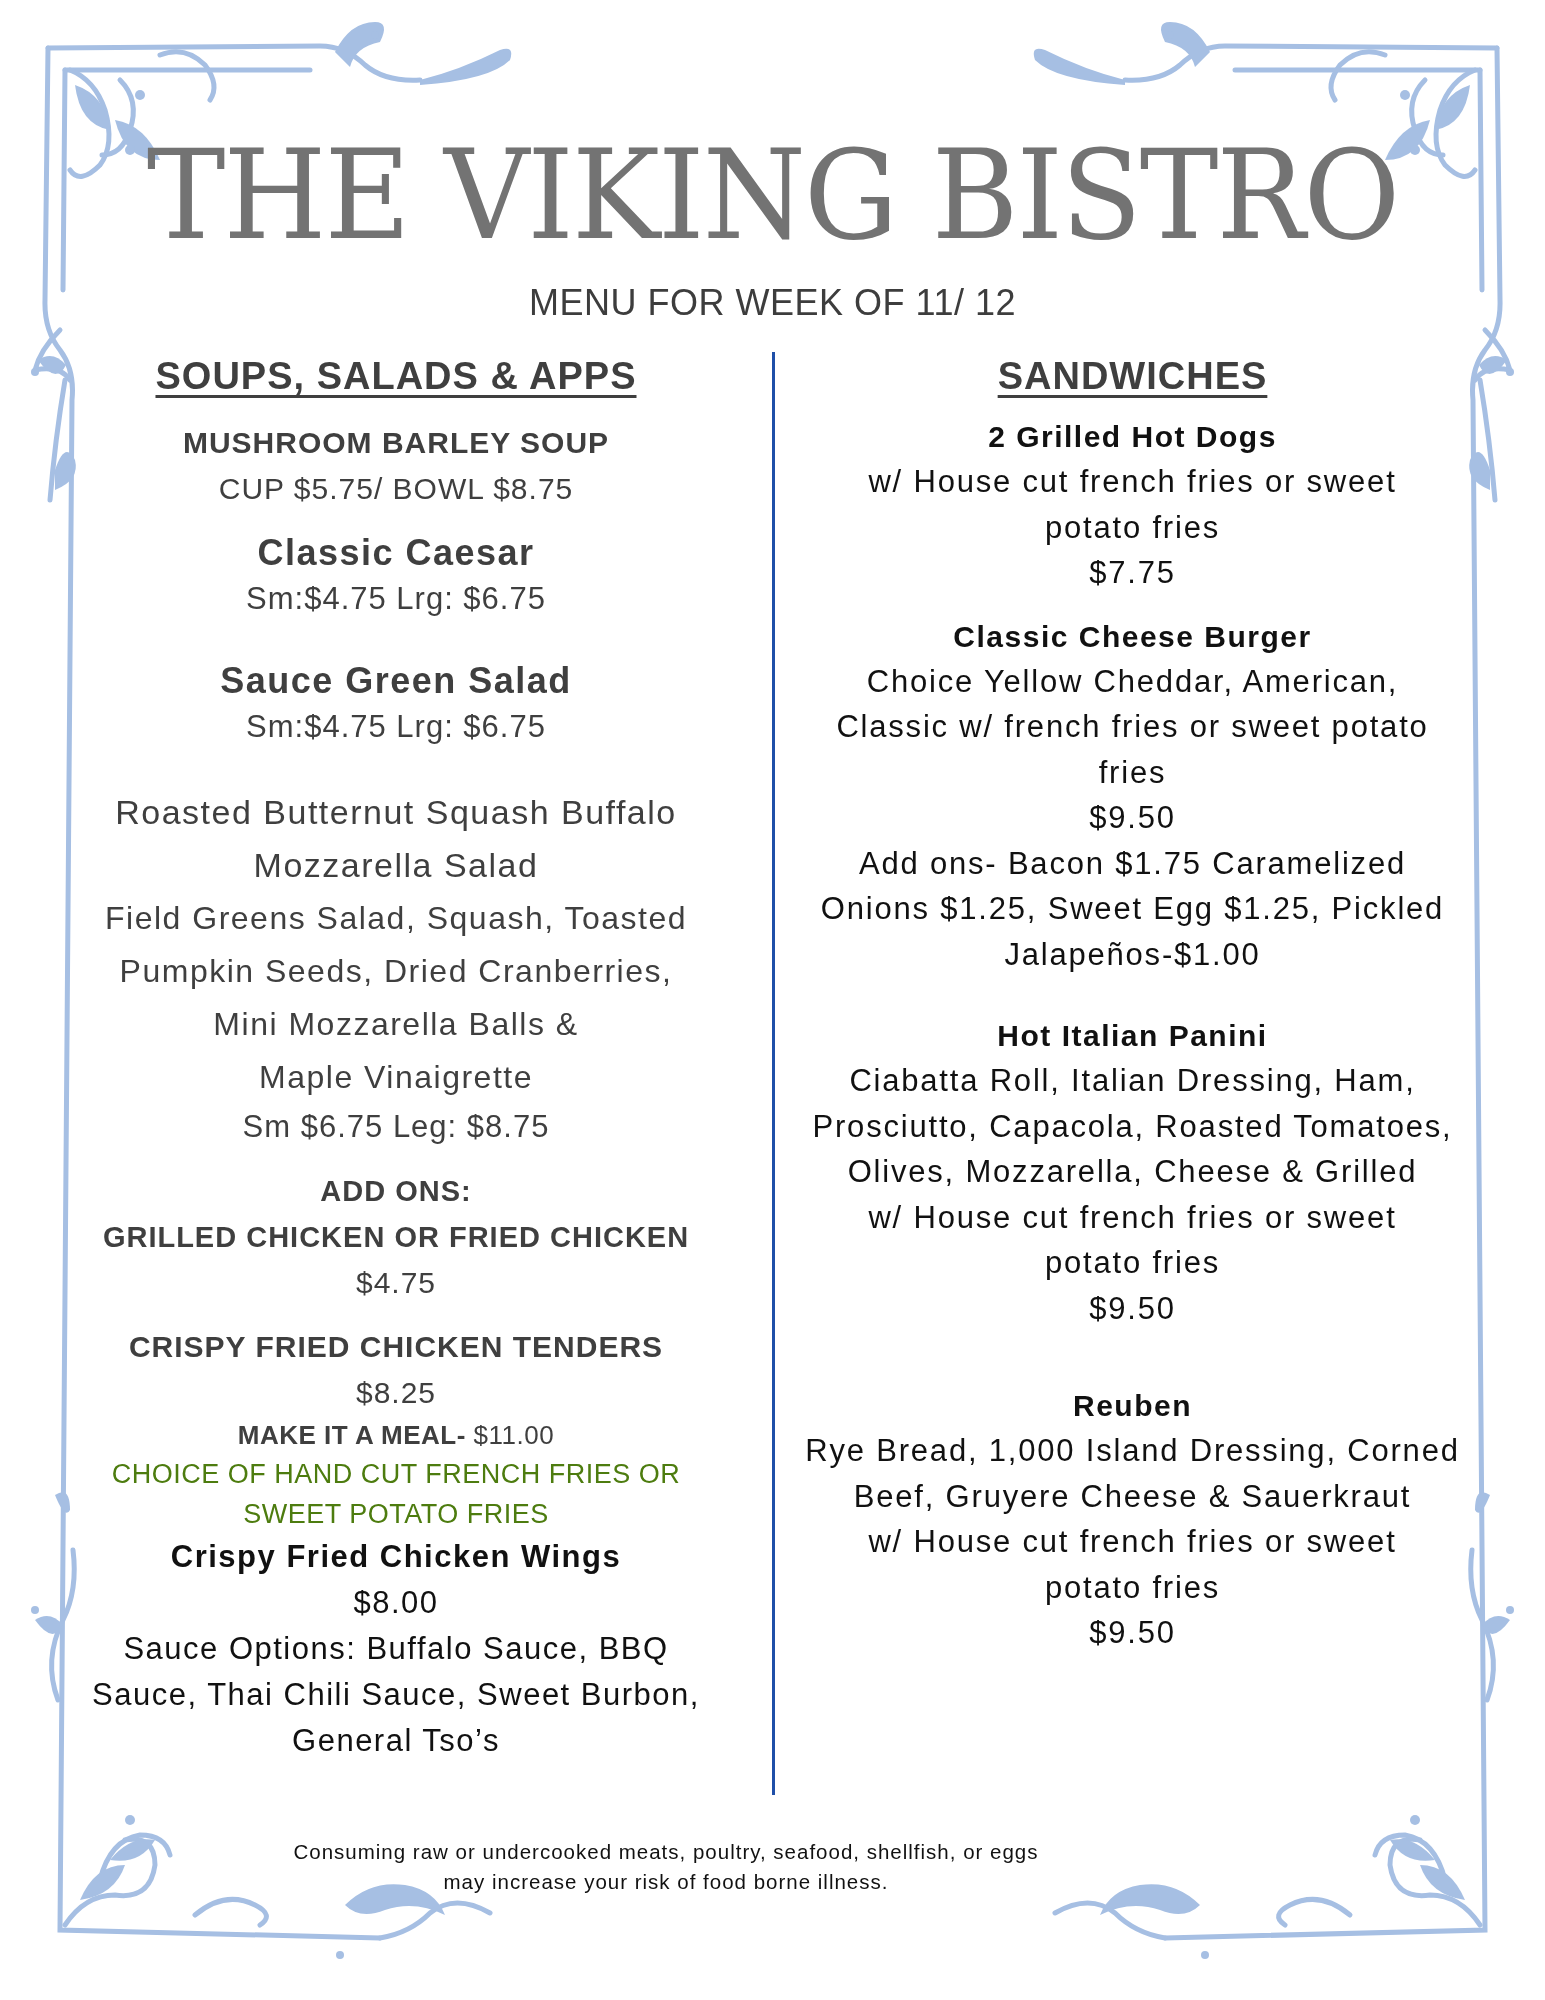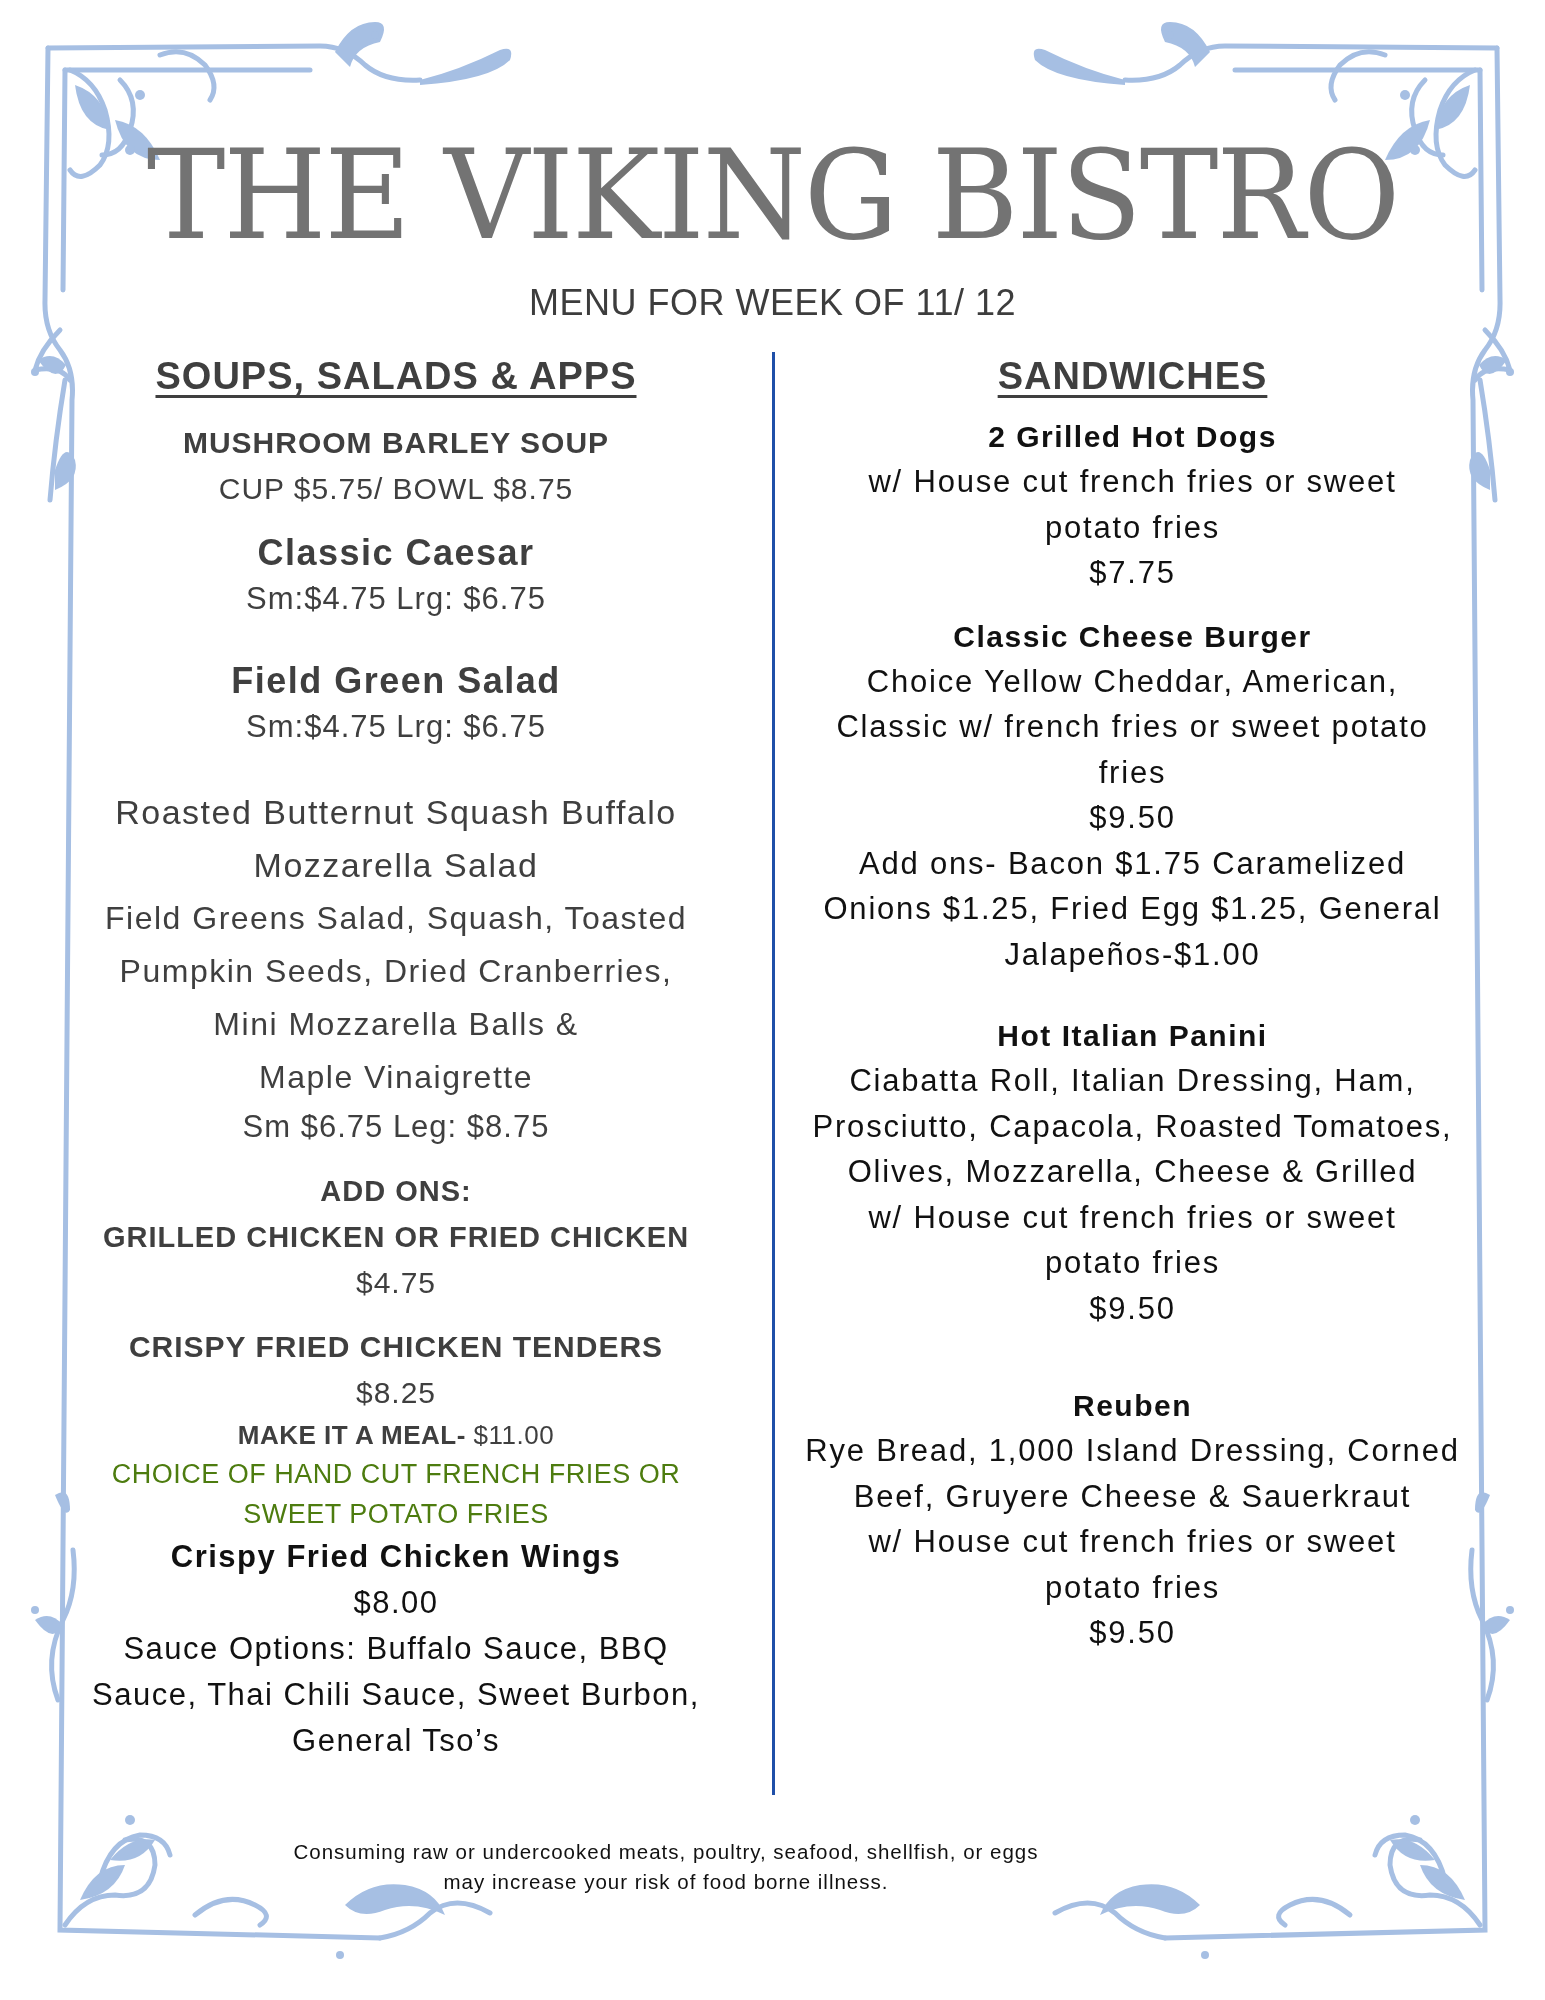--- a/index.html
+++ b/index.html
@@ -145,21 +145,21 @@
   </div>
   <div class="gap"></div>
 
   <div>
     <div class="l-item-name" style="font-size:36px;">Classic Caesar</div>
     <div class="l-item-line">Sm:$4.75 Lrg: $6.75</div>
   </div>
   <div class="gap-lg"></div>
 
   <div>
-    <div class="l-item-name" style="font-size:36px;">Field Green Salad</div>
+    <div class="l-item-name" style="font-size:36px;">Sauce Green Salad</div>
     <div class="l-item-line">Sm:$4.75 Lrg: $6.75</div>
   </div>
   <div class="gap-lg"></div>
 
   <div>
     <div class="big-name">Roasted Butternut Squash Buffalo</div>
     <div class="big-name">Mozzarella Salad</div>
     <div class="big-desc">Field Greens Salad, Squash, Toasted</div>
     <div class="big-desc">Pumpkin Seeds, Dried Cranberries,</div>
     <div class="big-desc">Mini Mozzarella Balls &amp;</div>
@@ -205,21 +205,21 @@
   </div>
   <div class="gap"></div>
 
   <div>
     <div class="r-name">Classic Cheese Burger</div>
     <div class="r-line">Choice Yellow Cheddar, American,</div>
     <div class="r-line">Classic w/ french fries or sweet potato</div>
     <div class="r-line">fries</div>
     <div class="r-line">$9.50</div>
     <div class="r-line">Add ons- Bacon $1.75 Caramelized</div>
-    <div class="r-line">Onions $1.25, Fried Egg $1.25, General</div>
+    <div class="r-line">Onions $1.25, Sweet Egg $1.25, Pickled</div>
     <div class="r-line">Jalapeños-$1.00</div>
   </div>
   <div class="gap-lg"></div>
 
   <div>
     <div class="r-name">Hot Italian Panini</div>
     <div class="r-line">Ciabatta Roll, Italian Dressing, Ham,</div>
     <div class="r-line">Prosciutto, Capacola, Roasted Tomatoes,</div>
     <div class="r-line">Olives, Mozzarella, Cheese &amp; Grilled</div>
     <div class="r-line">w/ House cut french fries or sweet</div>

